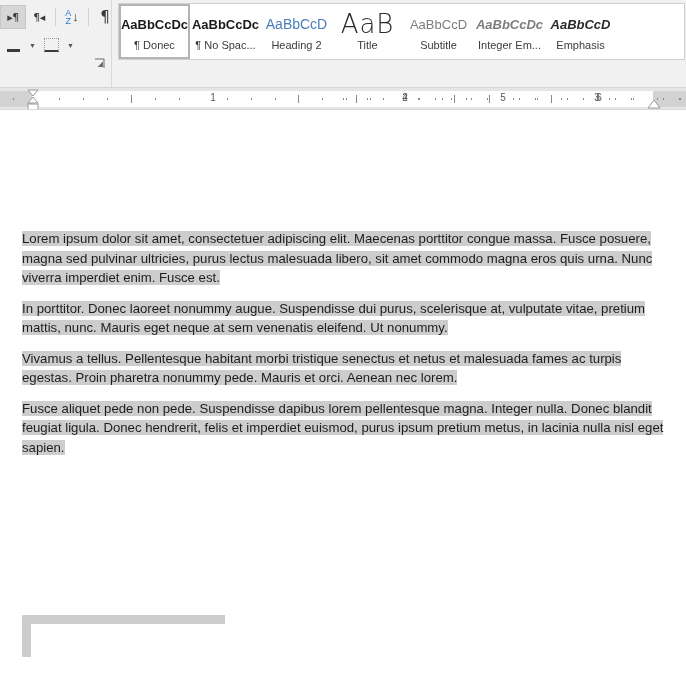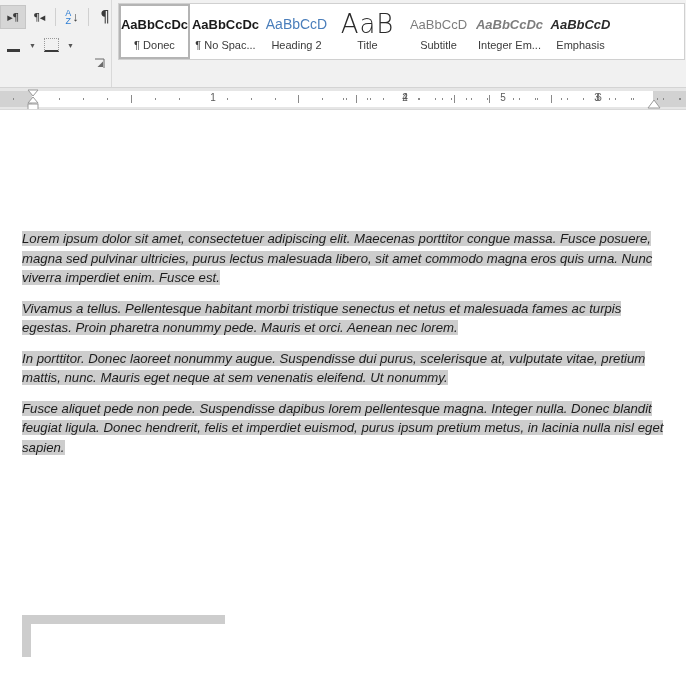--- a/index.html
+++ b/index.html
@@ -264,21 +264,20 @@
     left: 0; top: 0;
     width: 686px;
     height: 574px;
     background: #ffffff;
   }
   .doc-body {
     position: absolute;
     left: 22px;
     top: 118px;
     width: 646px;
-    font-style: italic;
   }
   .para {
     font-size: 13.2px;
     line-height: 19.5px;
     color: #1d1d1d;
     margin: 0 0 11px 0;
     font-family: "Liberation Sans", sans-serif;
   }
   .para span.hl {
     background: #cdcdcd;
@@ -482,21 +481,21 @@
 
 <svg class="right-indent-svg" width="16" height="10" viewBox="0 0 16 10">
   <polygon points="8,1 14,9 2,9" fill="#ffffff" stroke="#9a9a9a" stroke-width="1"></polygon>
 </svg>
 
 <div class="doc-area">
   <div class="page">
     <div class="doc-body">
 
       <p class="para"><span class="hl">Lorem ipsum dolor sit amet, consectetuer adipiscing elit. Maecenas porttitor congue massa. Fusce posuere, magna sed pulvinar ultricies, purus lectus malesuada libero, sit amet commodo magna eros quis urna. Nunc viverra imperdiet enim. Fusce est.</span></p>
+      <p class="para"><span class="hl">In porttitor. Donec laoreet nonummy augue. Suspendisse dui purus, scelerisque at, vulputate vitae, pretium mattis, nunc. Mauris eget neque at sem venenatis eleifend. Ut nonummy.</span></p>
       <p class="para"><span class="hl">Vivamus a tellus. Pellentesque habitant morbi tristique senectus et netus et malesuada fames ac turpis egestas. Proin pharetra nonummy pede. Mauris et orci. Aenean nec lorem.</span></p>
-      <p class="para"><span class="hl">In porttitor. Donec laoreet nonummy augue. Suspendisse dui purus, scelerisque at, vulputate vitae, pretium mattis, nunc. Mauris eget neque at sem venenatis eleifend. Ut nonummy.</span></p>
       <p class="para"><span class="hl">Fusce aliquet pede non pede. Suspendisse dapibus lorem pellentesque magna. Integer nulla. Donec blandit feugiat ligula. Donec hendrerit, felis et imperdiet euismod, purus ipsum pretium metus, in lacinia nulla nisl eget sapien.</span></p>
 
     </div>
     <div class="trailing-sel-top"></div>
     <div class="trailing-sel"></div>
   </div>
 </div>
 
 </body></html>

